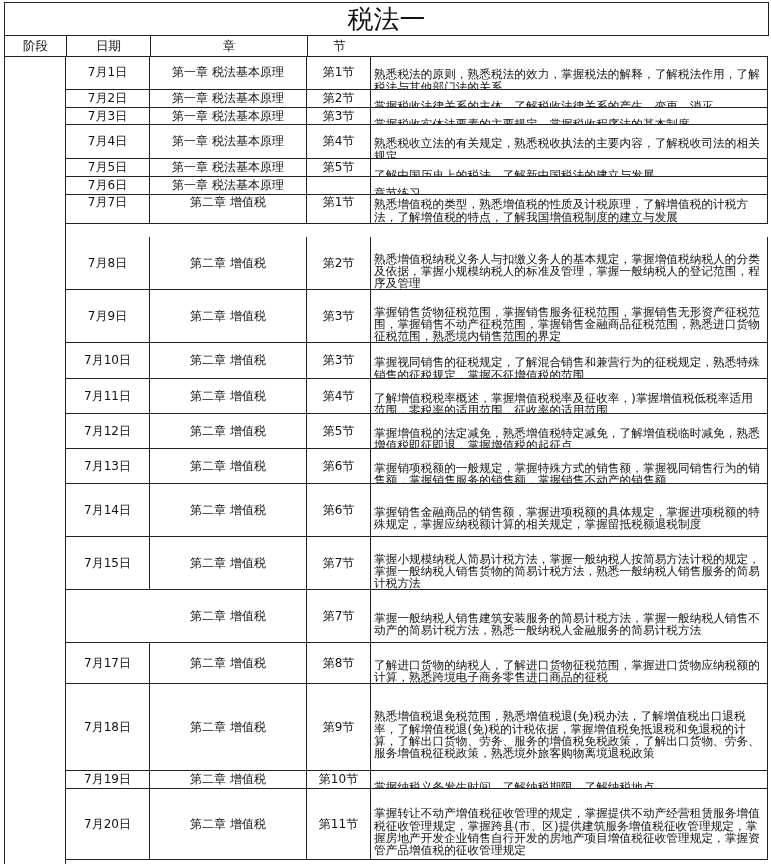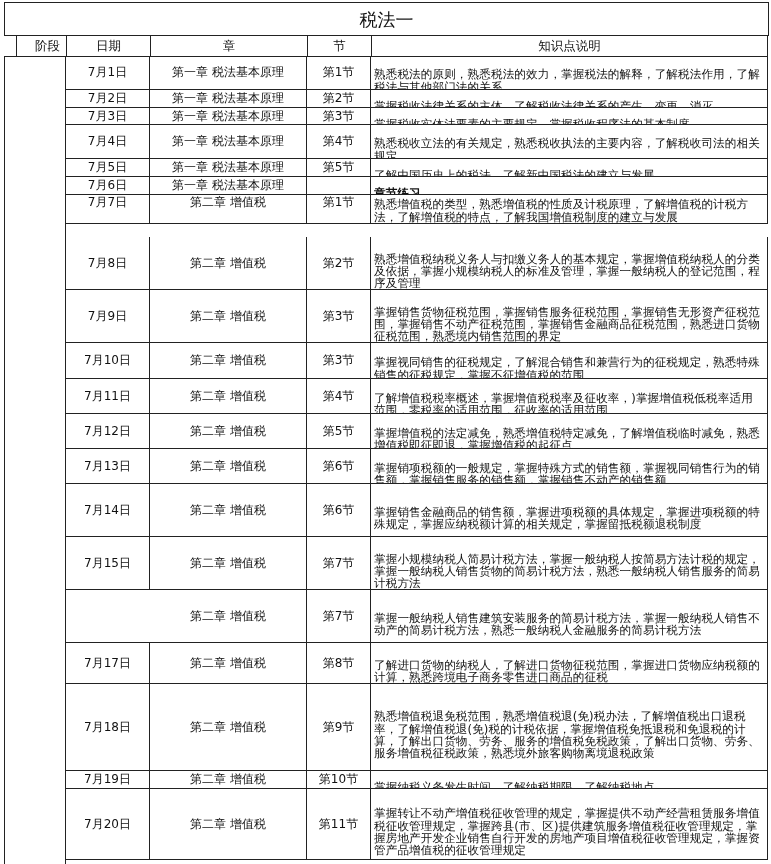--- a/index.html
+++ b/index.html
@@ -1,53 +1,52 @@
 <!DOCTYPE html>
 <html><head>
 <meta charset="utf-8">
 <style>
   html, body { margin: 0; padding: 0; background: #ffffff; }
   body { width: 771px; height: 864px; overflow: hidden; position: relative;
          font-family: "DejaVu Sans", "Liberation Sans", sans-serif; color: #111; }
   .sheet { position: absolute; left: 4px; top: 2px; width: 764px; }
   .title-row { position: absolute; left: 0; top: 0; width: 763px; height: 33px;
                border: 1px solid #222; border-bottom: none; display: flex;
-               align-items: center; justify-content: center; font-size: 18px; }
+               align-items: center; justify-content: center; font-size: 26px; }
   .header-row { position: absolute; left: 0; top: 33px; height: 20px; width: 764px;
                 border-top: 1px solid #222; border-bottom: 1px solid #222; }
   .hcell { position: absolute; top: 0; height: 20px; display: flex; align-items: center;
            justify-content: center; font-size: 12.5px; border-left: 1px solid #222; box-sizing: border-box; }
   .stage-col { position: absolute; left: 0; top: 54px; width: 62px; height: 810px;
                border-left: 1px solid #222; border-right: 1px solid #222; box-sizing: border-box; }
   .rows { position: absolute; left: 62px; top: 54px; width: 702px; }
   .row { position: absolute; left: 0; width: 702px; border-bottom: 1px solid #222; box-sizing: border-box; }
   .cell { position: absolute; top: 0; bottom: 0; display: flex; align-items: center;
           justify-content: center; font-size: 12px; border-right: 1px solid #222; box-sizing: border-box;
           overflow: hidden; white-space: nowrap; }
   .c-date { left: 0; width: 84px; }
   .c-chap { left: 84px; width: 157px; }
   .c-sec  { left: 241px; width: 64px; }
   .c-desc { left: 305px; width: 397px; justify-content: flex-start; align-items: center;
             white-space: normal; text-align: left; padding: 16px 4px 0 3px; font-size: 11.6px;
             line-height: 12.3px; letter-spacing: 0.1px; }
   .c-desc span { display: block; }
-  .row .c-desc.bold { font-weight: bold; }
+  .row .c-desc.bold { font-weight: normal; }
 </style>
 </head>
 <body>
 
 <div class="sheet">
   <div class="title-row">税法一</div>
 
   <div class="header-row">
-    <div class="hcell" style="left:12px;width:62px;">阶段</div>
+    <div class="hcell" style="left:0;width:62px;">阶段</div>
     <div class="hcell" style="left:62px;width:84px;">日期</div>
     <div class="hcell" style="left:146px;width:157px;">章</div>
     <div class="hcell" style="left:303px;width:64px;">节</div>
-    <div class="hcell" style="left:367px;width:397px;border-right:1px solid #222;">知识点说明</div>
   </div>
 
   <div class="stage-col"></div>
 
   <div class="rows" id="rows">
       <div class="row" style="top: 0px; height: 34px; border-top: none;">
         <div class="cell c-date">
           <span>7月1日</span>
         </div>
         <div class="cell c-chap">

